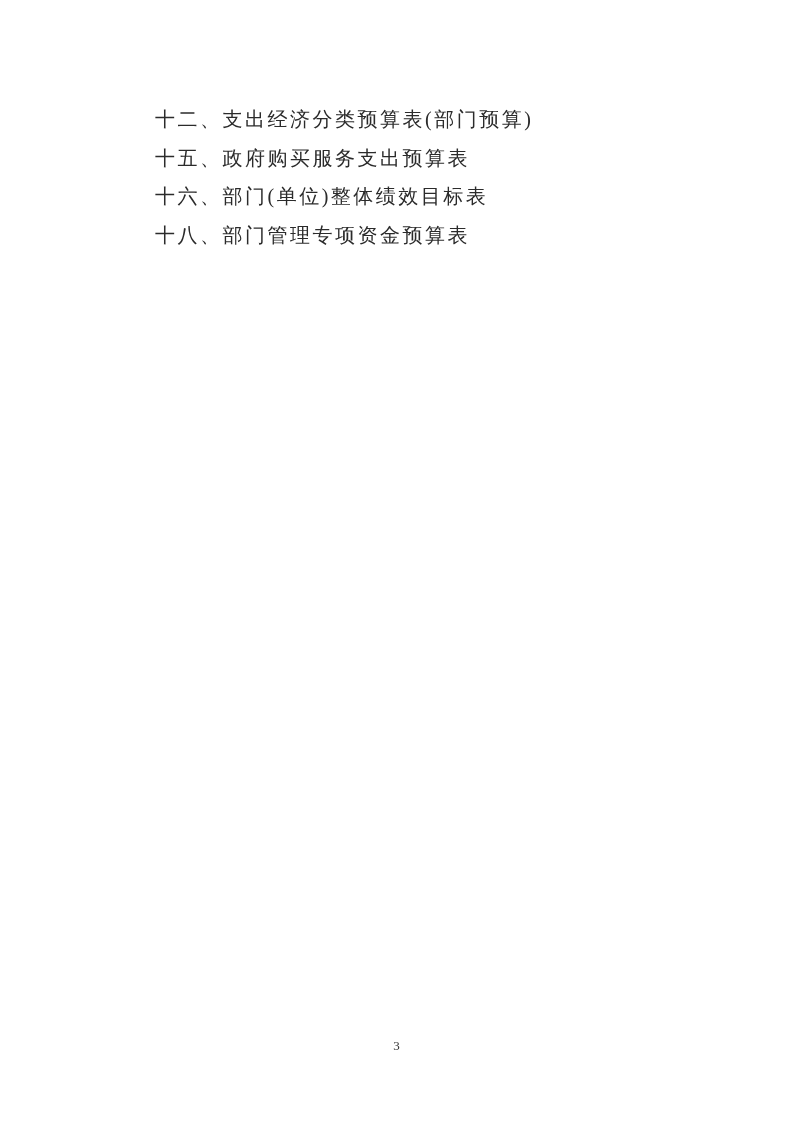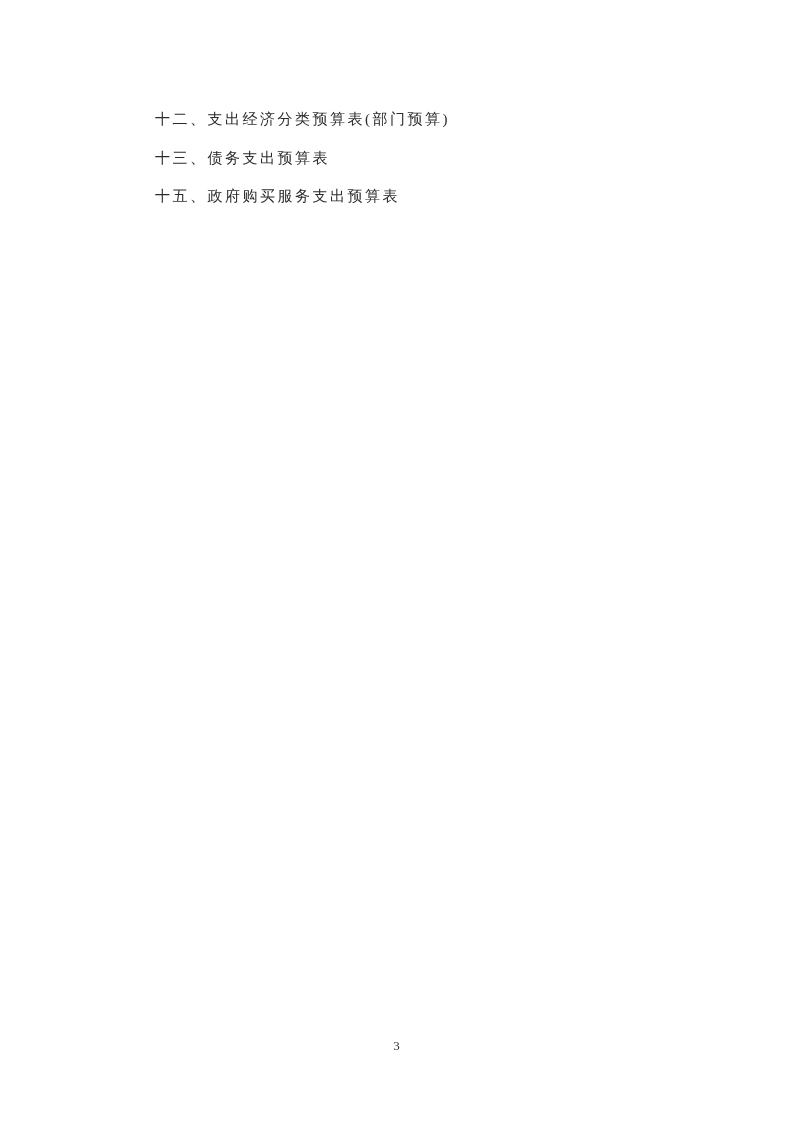--- a/index.html
+++ b/index.html
@@ -17,21 +17,21 @@
   }
   .toc-list {
     position: absolute;
     left: 155px;
     top: 100px;
     margin: 0;
     padding: 0;
     list-style: none;
   }
   .toc-list li {
-    font-size: 15px;
+    font-size: 20px;
     line-height: 38.6px;
     letter-spacing: 2.5px;
     color: #2b2b2b;
     white-space: nowrap;
     font-weight: 400;
   }
   .page-number {
     position: absolute;
     top: 1038px;
     left: 0;
@@ -40,17 +40,18 @@
     font-size: 13px;
     color: #333333;
   }
 </style>
 </head>
 <body>
 
 <div class="page">
   <ol class="toc-list">
     <li>十二、支出经济分类预算表(部门预算)</li>
-    <li>十三、债务支出预算表</li>
     <li>十五、政府购买服务支出预算表</li>
+    <li>十六、部门(单位)整体绩效目标表</li>
+    <li>十八、部门管理专项资金预算表</li>
   </ol>
   <div class="page-number">3</div>
 </div>
 
 </body></html>

